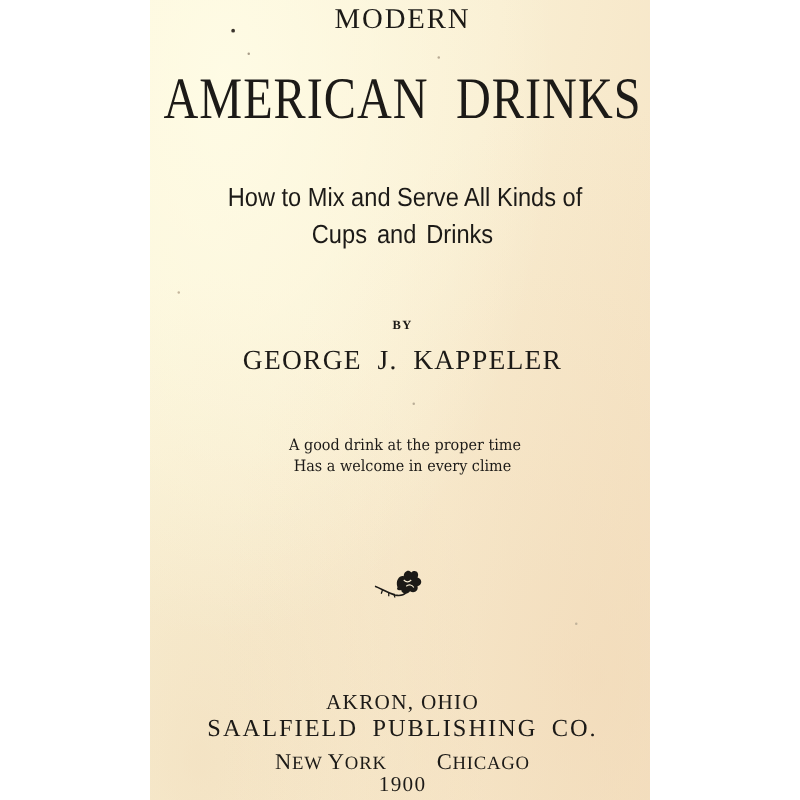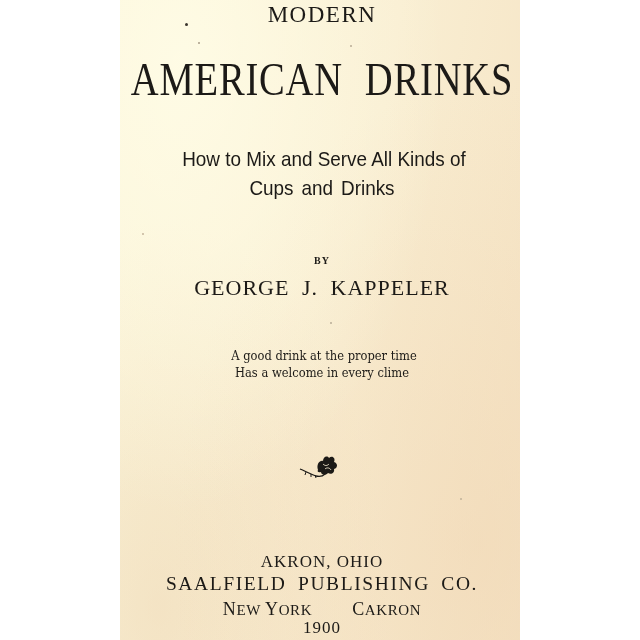--- a/index.html
+++ b/index.html
@@ -173,15 +173,15 @@
 <svg class="ornament" viewBox="0 0 48 30">
   <path d="M4 17 C9 19 14 22 20 24 C24 25 27 24 29 22" stroke="#1c1a17" stroke-width="1.3" fill="none"></path>
   <path d="M10 20 l-1 3 M15 22 l0 3 M19 23 l1 3" stroke="#1c1a17" stroke-width="1" fill="none"></path>
   <path d="M22 18 C20 12 24 8 27 9 C27 5 31 3 33 6 C36 3 40 6 38 10 C42 11 42 16 38 17 C39 21 35 23 32 21 C30 24 25 23 25 20 C22 21 21 19 22 18 Z" fill="#1c1a17"></path>
   <path d="M27 12 C29 14 31 14 33 12 M29 17 C31 15 34 16 35 18" stroke="#f7ecd2" stroke-width="0.9" fill="none"></path>
 </svg>
 
 <div class="line l-city">AKRON, OHIO</div>
 <div class="line l-pub">SAALFIELD PUBLISHING CO.</div>
 <div class="line l-cities">
-  <span><span class="smallcap-big">N</span><span>EW </span><span class="smallcap-big">Y</span><span>ORK</span></span><span class="gap"></span><span><span class="smallcap-big">C</span><span>AKRON</span></span>
+  <span><span class="smallcap-big">N</span><span>EW </span><span class="smallcap-big">Y</span><span>ORK</span></span><span class="gap"></span><span><span class="smallcap-big">C</span><span>HICAGO</span></span>
 </div>
 <div class="line l-year">1900</div>
 
 </body></html>

